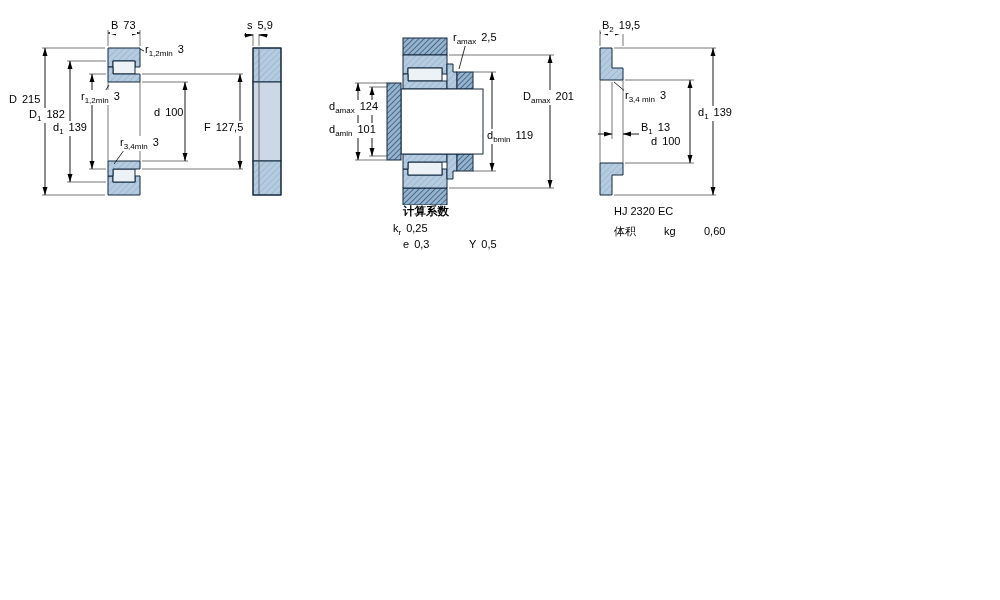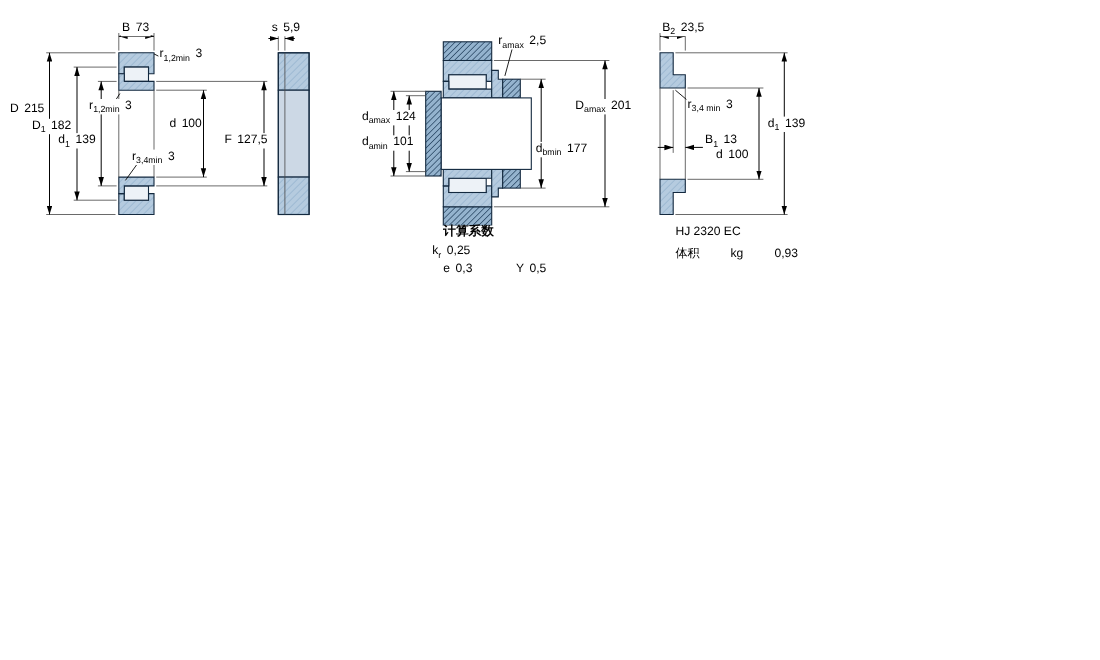--- a/index.html
+++ b/index.html
@@ -168,32 +168,32 @@
 <div class="lbl" style="left:52px;top:121px"><span>d</span><sub>1</sub><span class="v">139</span></div>
 <div class="lbl" style="left:153px;top:106px"><span>d</span><sub></sub><span class="v">100</span></div>
 <div class="lbl" style="left:119px;top:136px"><span>r</span><sub>3,4min</sub><span class="v">3</span></div>
 <div class="lbl" style="left:203px;top:121px"><span>F</span><sub></sub><span class="v">127,5</span></div>
 
 <div class="lbl" style="left:246px;top:19px"><span>s</span><sub></sub><span class="v">5,9</span></div>
 
 <div class="lbl" style="left:452px;top:31px"><span>r</span><sub>amax</sub><span class="v">2,5</span></div>
 <div class="lbl" style="left:328px;top:100px"><span>d</span><sub>amax</sub><span class="v">124</span></div>
 <div class="lbl" style="left:328px;top:123px"><span>d</span><sub>amin</sub><span class="v">101</span></div>
-<div class="lbl" style="left:486px;top:129px"><span>d</span><sub>bmin</sub><span class="v">177</span></div>
+<div class="lbl" style="left:486px;top:129px"><span>d</span><sub>bmin</sub><span class="v">119</span></div>
 <div class="lbl" style="left:522px;top:90px"><span>D</span><sub>amax</sub><span class="v">201</span></div>
 
-<div class="lbl" style="left:601px;top:19px"><span>B</span><sub>2</sub><span class="v">23,5</span></div>
+<div class="lbl" style="left:601px;top:19px"><span>B</span><sub>2</sub><span class="v">19,5</span></div>
 <div class="lbl" style="left:624px;top:89px"><span>r</span><sub>3,4 min</sub><span class="v">3</span></div>
 <div class="lbl" style="left:697px;top:106px"><span>d</span><sub>1</sub><span class="v">139</span></div>
 <div class="lbl" style="left:640px;top:121px"><span>B</span><sub>1</sub><span class="v">13</span></div>
 <div class="lbl" style="left:650px;top:135px"><span>d</span><sub></sub><span class="v">100</span></div>
 
 <div class="lbl heading" style="left:402px;top:205px">计算系数</div>
 <div class="lbl" style="left:392px;top:222px"><span>k</span><sub>r</sub><span class="v">0,25</span></div>
 <div class="lbl" style="left:402px;top:238px"><span>e</span><sub></sub><span class="v">0,3</span></div>
 <div class="lbl" style="left:468px;top:238px"><span>Y</span><sub></sub><span class="v">0,5</span></div>
 
 <div class="lbl" style="left:613px;top:205px">HJ 2320 EC</div>
 <div class="lbl" style="left:613px;top:225px">体积</div>
 <div class="lbl" style="left:663px;top:225px">kg</div>
-<div class="lbl" style="left:703px;top:225px">0,93</div>
+<div class="lbl" style="left:703px;top:225px">0,60</div>
 
 </div>
 
 </body></html>

